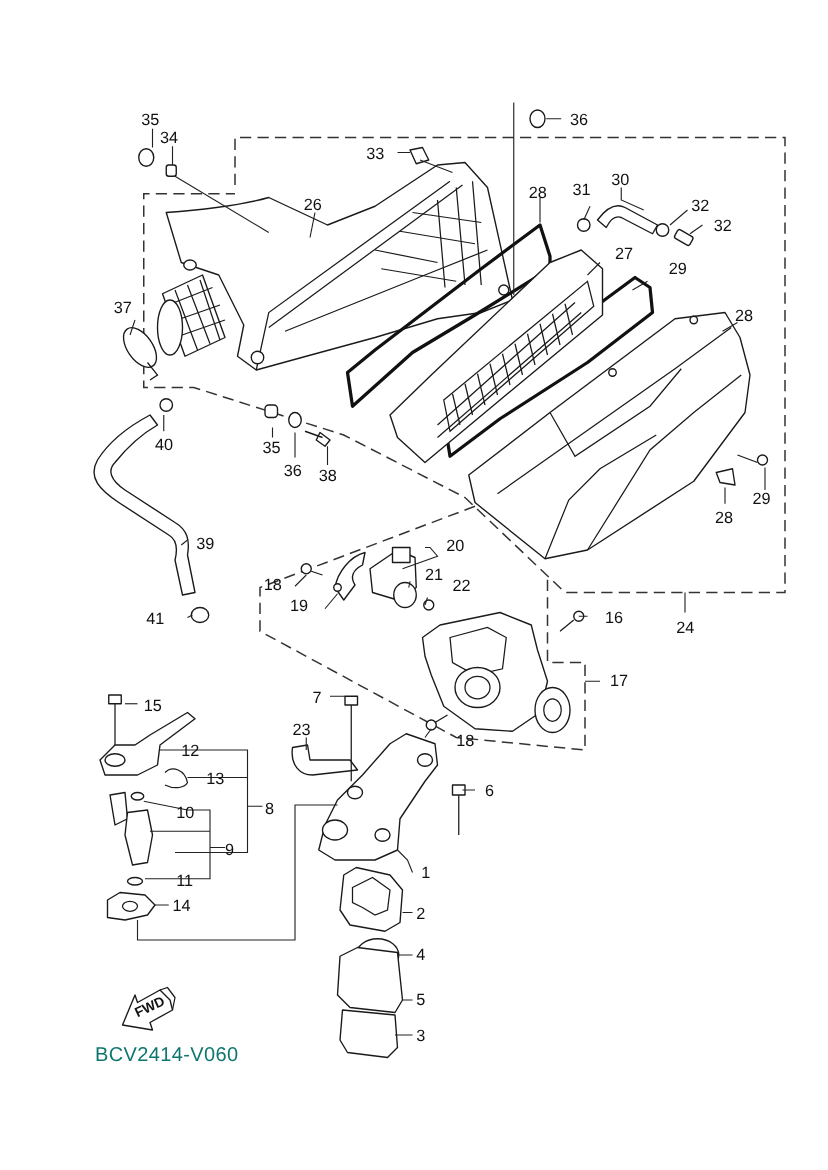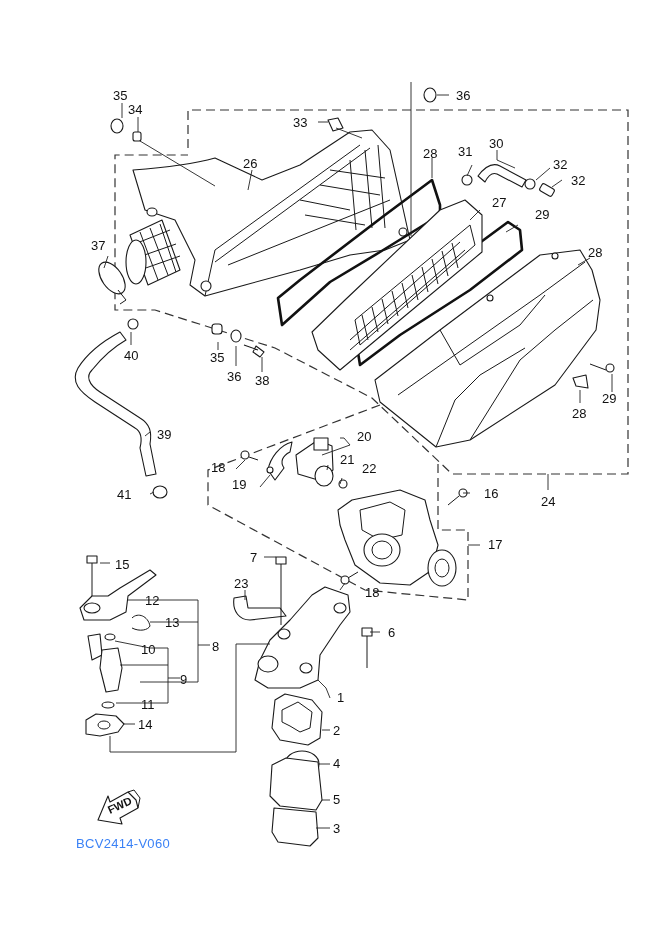--- a/index.html
+++ b/index.html
@@ -4,21 +4,21 @@
 <style>
   html,body{margin:0;padding:0;background:#ffffff;}
   body{width:662px;height:936px;position:relative;overflow:hidden;font-family:"Liberation Sans",sans-serif;}
   #diagram{position:absolute;left:0;top:0;width:662px;height:936px;}
   .ln{fill:none;stroke:#1a1a1a;stroke-width:1;}
   .lnb{fill:none;stroke:#111;stroke-width:2.6;stroke-linejoin:round;}
   .part{fill:#fff;stroke:#1a1a1a;stroke-width:1.1;stroke-linejoin:round;}
   .dash{fill:none;stroke:#333;stroke-width:1.2;stroke-dasharray:9 5;}
   .lead{fill:none;stroke:#222;stroke-width:0.9;}
   .callout{font-family:"Liberation Sans",sans-serif;font-size:13px;fill:#111;}
-  .code{position:absolute;left:76px;top:836px;font-size:13px;color:#3b82f6;letter-spacing:0.3px;}
+  .code{position:absolute;left:76px;top:836px;font-size:16px;color:#0f766e;letter-spacing:0.3px;}
   .fwd{font-family:"Liberation Sans",sans-serif;font-size:11px;font-weight:bold;fill:#111;}
 </style>
 </head>
 <body>
 
 <svg id="diagram" viewBox="0 0 662 936">
 
   <path class="dash" d="M188,148 L188,110 L628,110 L628,474 L452,474 L372,398 L275,348 L155,310 L115,310 L115,155 L188,155"></path>
   <path class="dash" d="M380,405 L208,470 L208,505 L365,590 L468,600 L468,530 L438,530 L438,460"></path>
 

